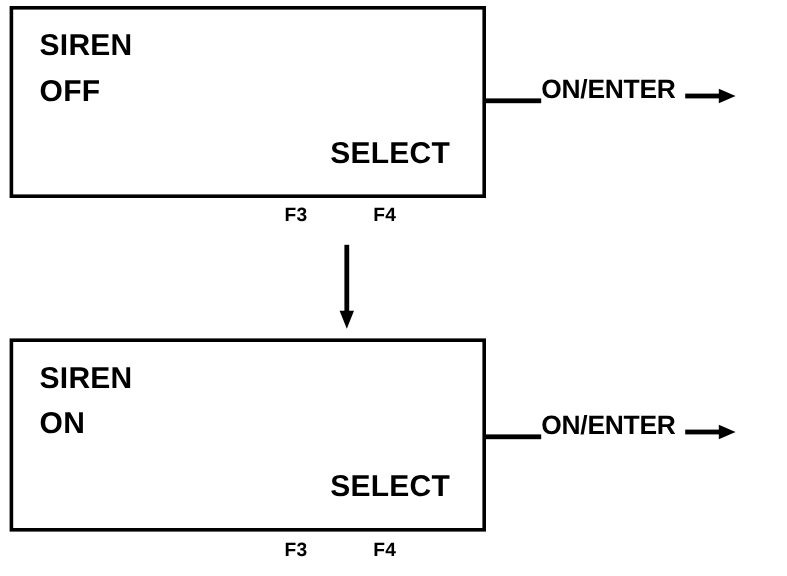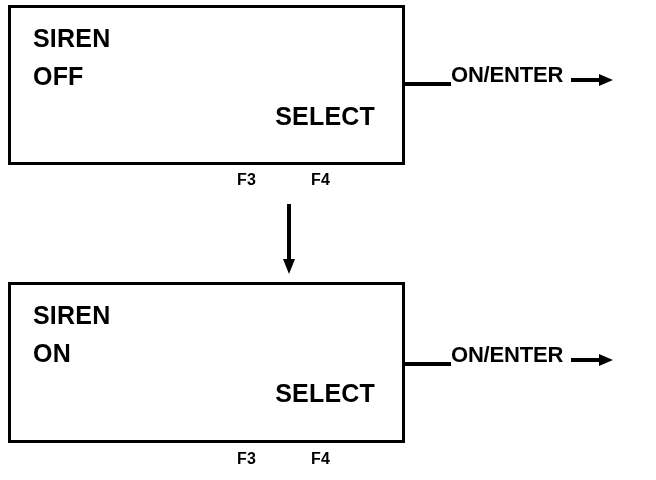--- a/index.html
+++ b/index.html
@@ -36,21 +36,21 @@
     font-weight: 600;
     letter-spacing: 0.2px;
     white-space: nowrap;
   }
   .screen-title { top: 18px; }
   .screen-state { top: 56px; }
 
   .screen-select {
     position: absolute;
     right: 27px;
-    top: 96px;
+    top: 108px;
     font-size: 25px;
     line-height: 25px;
     font-weight: 600;
     letter-spacing: 0.2px;
     white-space: nowrap;
   }
 
   
   .fkey {
     position: absolute;

